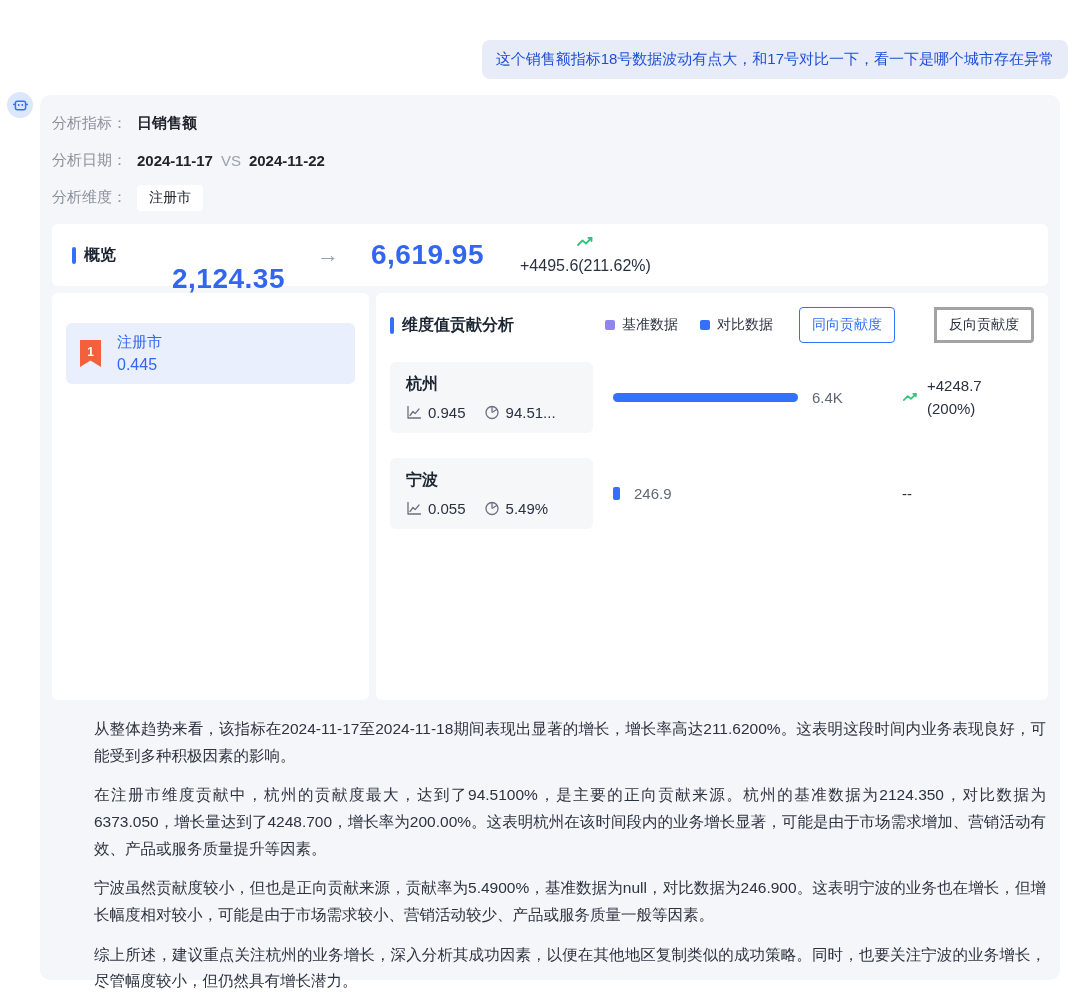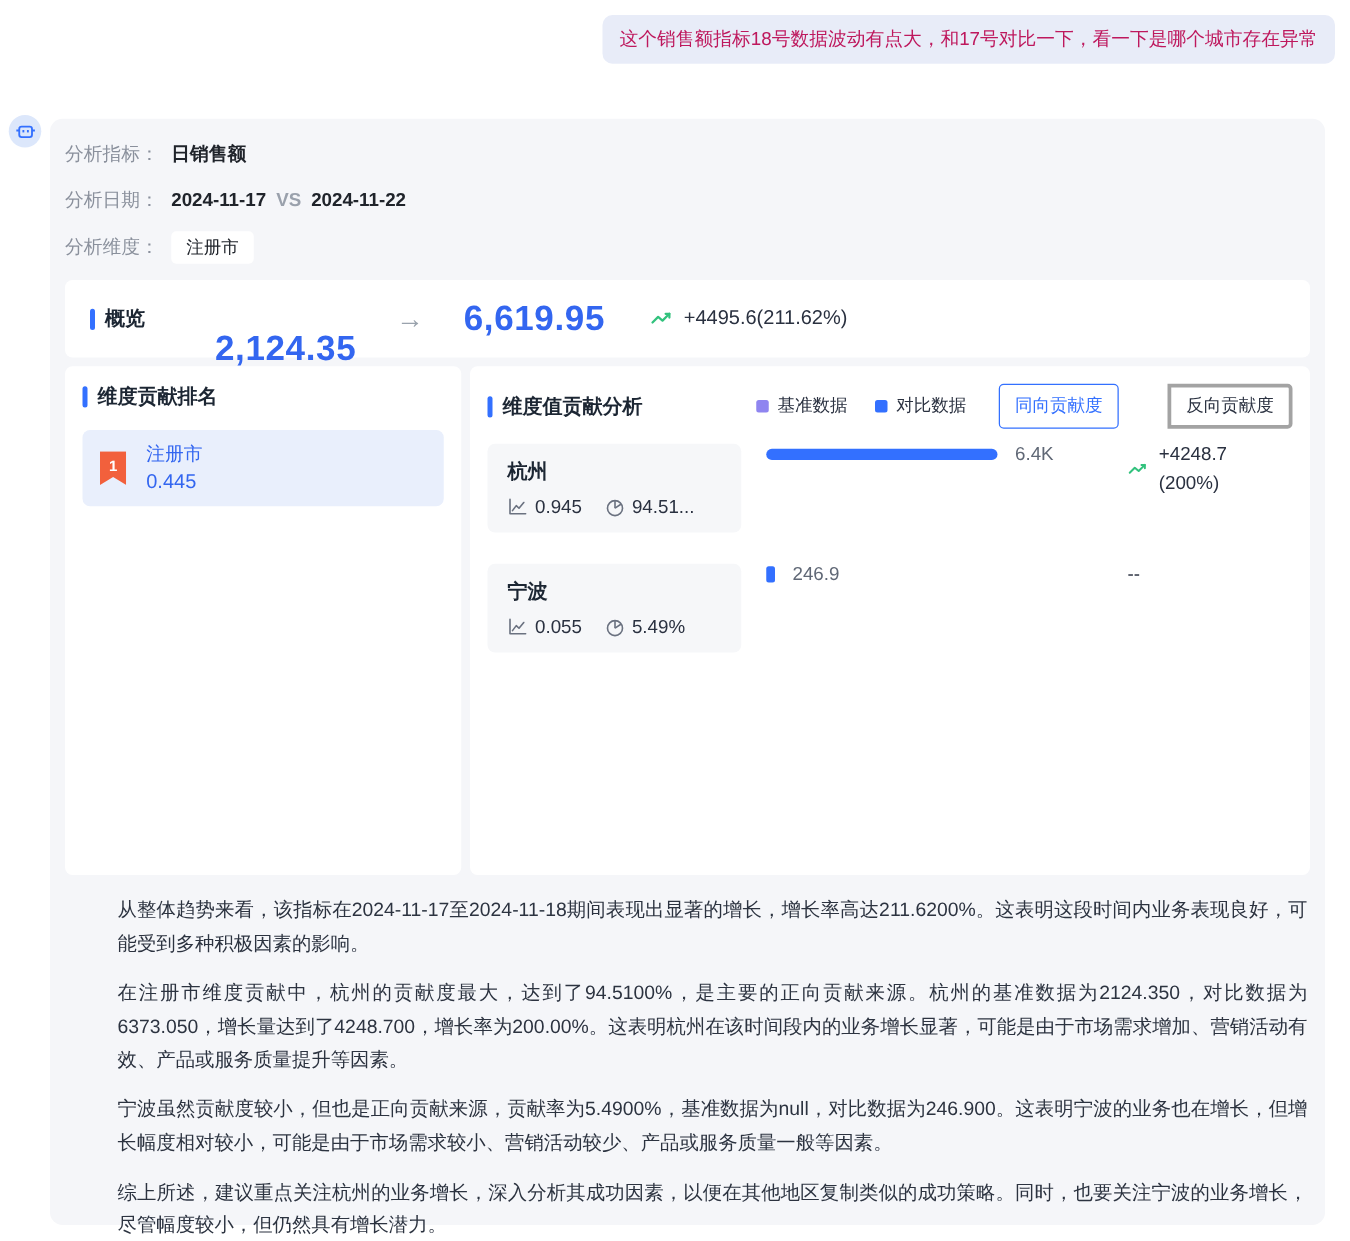--- a/index.html
+++ b/index.html
@@ -1,47 +1,47 @@
 <!DOCTYPE html>
 <html><head>
 <meta charset="utf-8">
 <style>
   * { margin:0; padding:0; box-sizing:border-box; }
   html,body { width:1080px; height:993px; background:#ffffff;
     font-family:"Liberation Sans","DejaVu Sans",sans-serif; color:#20242b; }
   body { position:relative; overflow:hidden; }
 
   
-  .chat-bubble { position:absolute; top:12px; right:12px; background:#e8ecf8;
-    border-radius:8px; padding:10px 14px; font-size:15px; color:#be185d; max-width:640px; }
+  .chat-bubble { position:absolute; top:40px; right:12px; background:#e8ecf8;
+    border-radius:8px; padding:10px 14px; font-size:15px; color:#1d4ed8; max-width:640px; }
 
   
   .avatar { position:absolute; top:92px; left:7px; width:26px; height:26px;
     border-radius:50%; background:#dce7fb; display:flex; align-items:center; justify-content:center; }
 
   
   .panel { position:absolute; top:95px; left:40px; width:1020px; height:885px;
     background:#f5f6f9; border-radius:10px; padding:10px 12px 16px; }
 
   .meta-row { display:flex; align-items:center; height:37px; font-size:15px; }
   .meta-label { color:#8a909c; margin-right:10px; }
   .meta-value { color:#20242b; font-weight:600; }
-  .meta-vs { color:#9aa1ac; font-weight:700; margin:0 8px; }
+  .meta-vs { color:#9aa1ac; font-weight:400; margin:0 8px; }
   .meta-tag { background:#ffffff; border-radius:4px; padding:4px 12px; font-size:14px; color:#20242b; }
 
   .section-title { display:flex; align-items:center; gap:8px; font-size:16px; font-weight:700; color:#1c2633; }
   .accent-bar { width:4px; height:17px; border-radius:2px; background:#3370ff; flex:0 0 auto; }
 
   
   .overview-card { margin-top:8px; background:#ffffff; border-radius:6px; height:62px;
     display:flex; align-items:center; padding:0 20px; }
   .ov-num { font-size:28px; font-weight:700; color:#3366f0; letter-spacing:0.5px; }
   .ov-num.base { margin-left:56px;margin-top:47px; }
   .ov-arrow { color:#9aa3ad; font-size:22px; margin:0 32px; }
-  .ov-delta { display:flex; align-items:center; gap:8px; margin-left:36px; font-size:16px; color:#2a3140; }
+  .ov-delta { display:flex; align-items:center; gap:8px; margin-left:36px; font-size:16px; color:#2a3140;flex-direction:column; }
 
   
   .columns { display:flex; gap:7px; margin-top:7px; height:407px; }
   .card { background:#ffffff; border-radius:6px; padding:14px; }
   .left-card { width:317px; flex:0 0 auto; }
   .right-card { flex:1; }
 
   .rank-item { margin-top:16px; background:#e9effc; border-radius:6px; padding:10px 14px;
     display:flex; align-items:center; gap:16px; }
   .rank-flag { width:21px; height:27px; background:#f2603c; color:#fff; font-size:12px; font-weight:700;
@@ -58,21 +58,21 @@
   .legend-item { display:flex; align-items:center; gap:7px; font-size:14px; color:#2a3140; }
   .legend-swatch { width:10px; height:10px; border-radius:2px; }
   .toggle-group { display:flex;gap:40px; }
   .toggle-btn { font-size:14px; padding:6px 12px; background:#fff; border:3px solid #a3a3a3;
     color:#2a3140; cursor:pointer; }
   .toggle-btn:first-child { border-radius:4px 0 0 4px; }
   .toggle-btn:last-child { border-radius:0 4px 4px 0; margin-left:-1px; }
   .toggle-btn.active { border:1px solid #3370ff; color:#3370ff; position:relative; z-index:1; border-radius:4px; }
 
   
-  .dim-row { display:flex; align-items:flex-start; margin-top:12px; height:84px; }
+  .dim-row { display:flex; align-items:center; margin-top:12px; height:84px; }
   .city-card { width:203px; flex:0 0 auto; background:#f6f7f9; border-radius:6px; padding:12px 16px;
     display:flex; flex-direction:column; justify-content:center; gap:9px; }
   .city-name { font-size:16px; font-weight:600; color:#1c2633; }
   .city-stats { display:flex; align-items:center; gap:18px; font-size:15px; color:#2a3140; }
   .stat { display:flex; align-items:center; gap:6px; }
   .bars { flex:1; display:flex; flex-direction:column; justify-content:center; gap:17px; padding-left:20px; }
   .bar-line { display:flex; align-items:center; gap:14px; }
   .bar { height:9px; border-radius:5px; }
   .bar.compare { background:#3370ff; }
   .bar.base { background:#8f85f0; }
@@ -137,24 +137,20 @@
             <path d="M12.5 3 L15.5 3 L15.5 6"></path>
         </svg>
       </span>
       <span>+4495.6(211.62%)</span>
     </span>
   </div>
 
   <div class="columns">
 
     <div class="card left-card">
-      <div class="section-title">
-        <span class="accent-bar"></span>
-        <span>维度贡献排名</span>
-      </div>
       <div class="rank-item">
         <span class="rank-flag">1</span>
         <span class="rank-texts">
           <span class="rank-name">注册市</span>
           <span class="rank-value">0.445</span>
         </span>
       </div>
     </div>
 
     <div class="card right-card">

